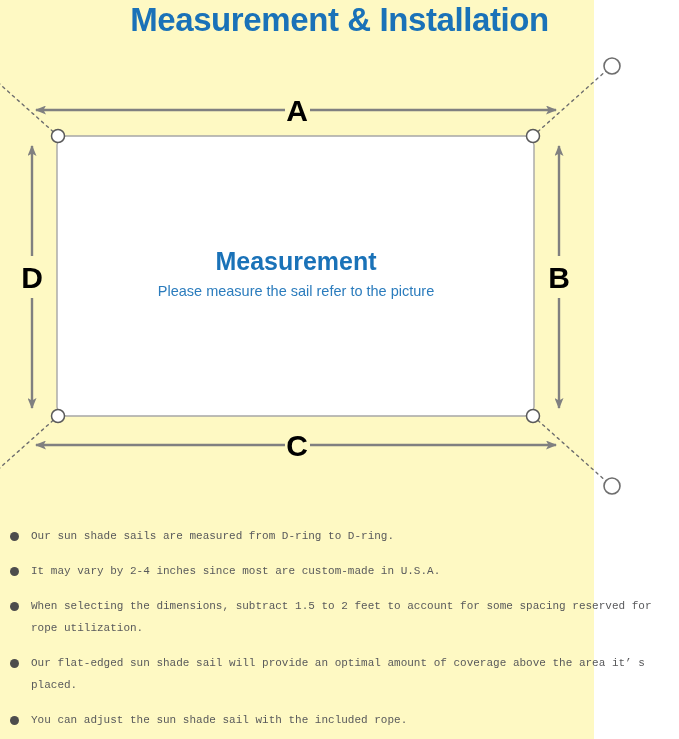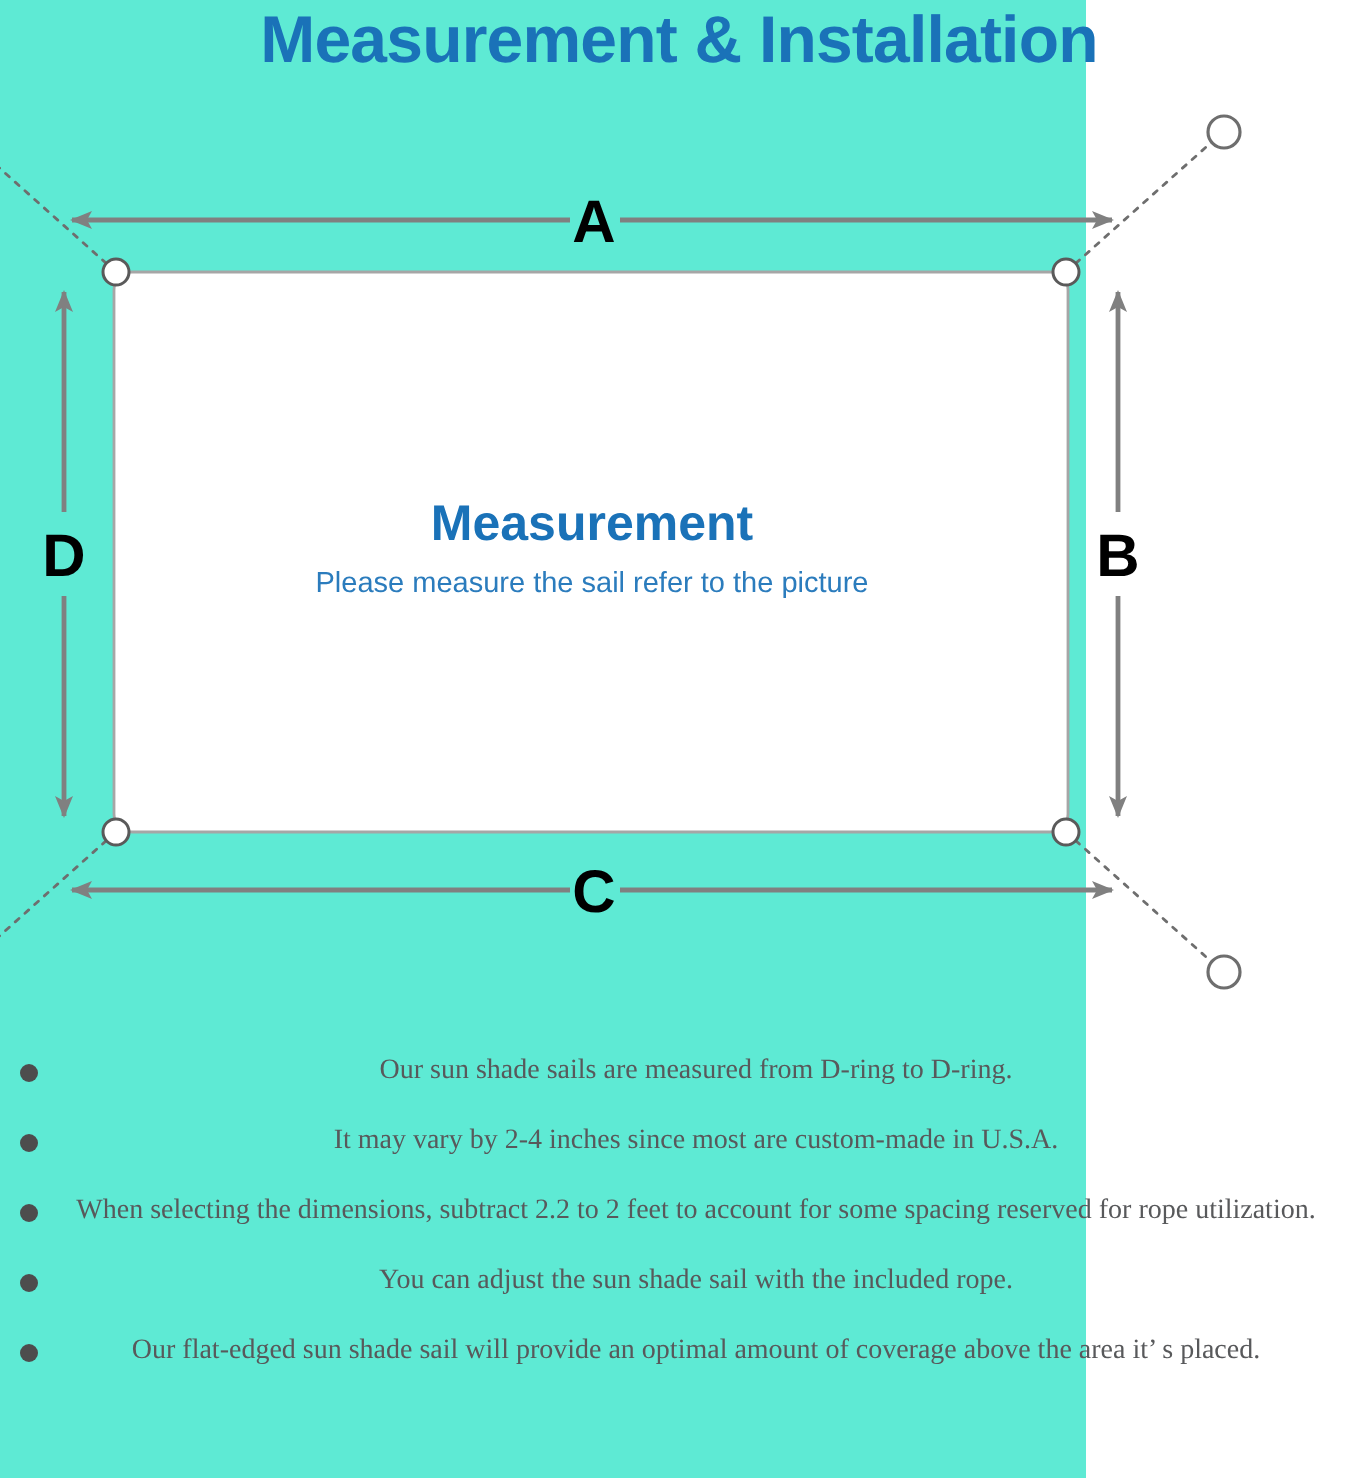--- a/index.html
+++ b/index.html
@@ -9,23 +9,23 @@
   }
   body {
     width: 679px;
     height: 739px;
     position: relative;
     font-family: "Liberation Sans", sans-serif;
     overflow: hidden;
   }
   #page {
     position: relative;
-    width: 543px;
+    width: 594px;
     height: 739px;
-    background: #5eead4;
+    background: #fef9c3;
   }
   #title {
     position: absolute;
     top: 0px;
     left: 0;
     width: 679px;
     text-align: center;
     font-family: "Liberation Sans", sans-serif;
     font-weight: bold;
     font-size: 33px;
@@ -57,25 +57,24 @@
     flex: 0 0 auto;
     width: 9px;
     height: 9px;
     border-radius: 50%;
     background: #4d4d4d;
     margin-top: 7px;
     margin-right: 12px;
   }
   .note-text {
     flex: 1 1 auto;
-    font-family: Liberation Serif, serif;
-    font-size: 14px;
+    font-family: Liberation Mono, monospace;
+    font-size: 11px;
     line-height: 22px;
     color: #58595b;
-    text-align: center;
   }
   .svg-label-big {
     font-family: "Liberation Sans", sans-serif;
     font-weight: bold;
     font-size: 30px;
     fill: #000000;
   }
   .svg-center-title {
     font-family: "Liberation Sans", sans-serif;
     font-weight: bold;
@@ -164,25 +163,25 @@
     <div class="note-row">
       <span class="note-bullet"></span>
       <span class="note-text">Our sun shade sails are measured from D-ring to D-ring.</span>
     </div>
     <div class="note-row">
       <span class="note-bullet"></span>
       <span class="note-text">It may vary by 2-4 inches since most are custom-made in U.S.A.</span>
     </div>
     <div class="note-row">
       <span class="note-bullet"></span>
-      <span class="note-text">When selecting the dimensions, subtract 2.2 to 2 feet to account for some spacing reserved for rope utilization.</span>
+      <span class="note-text">When selecting the dimensions, subtract 1.5 to 2 feet to account for some spacing reserved for rope utilization.</span>
+    </div>
+    <div class="note-row">
+      <span class="note-bullet"></span>
+      <span class="note-text">Our flat-edged sun shade sail will provide an optimal amount of coverage above the area it’ s placed.</span>
     </div>
     <div class="note-row">
       <span class="note-bullet"></span>
       <span class="note-text">You can adjust the sun shade sail with the included rope.</span>
-    </div>
-    <div class="note-row">
-      <span class="note-bullet"></span>
-      <span class="note-text">Our flat-edged sun shade sail will provide an optimal amount of coverage above the area it’ s placed.</span>
     </div>
   </div>
 
 </div>
 
 </body></html>

